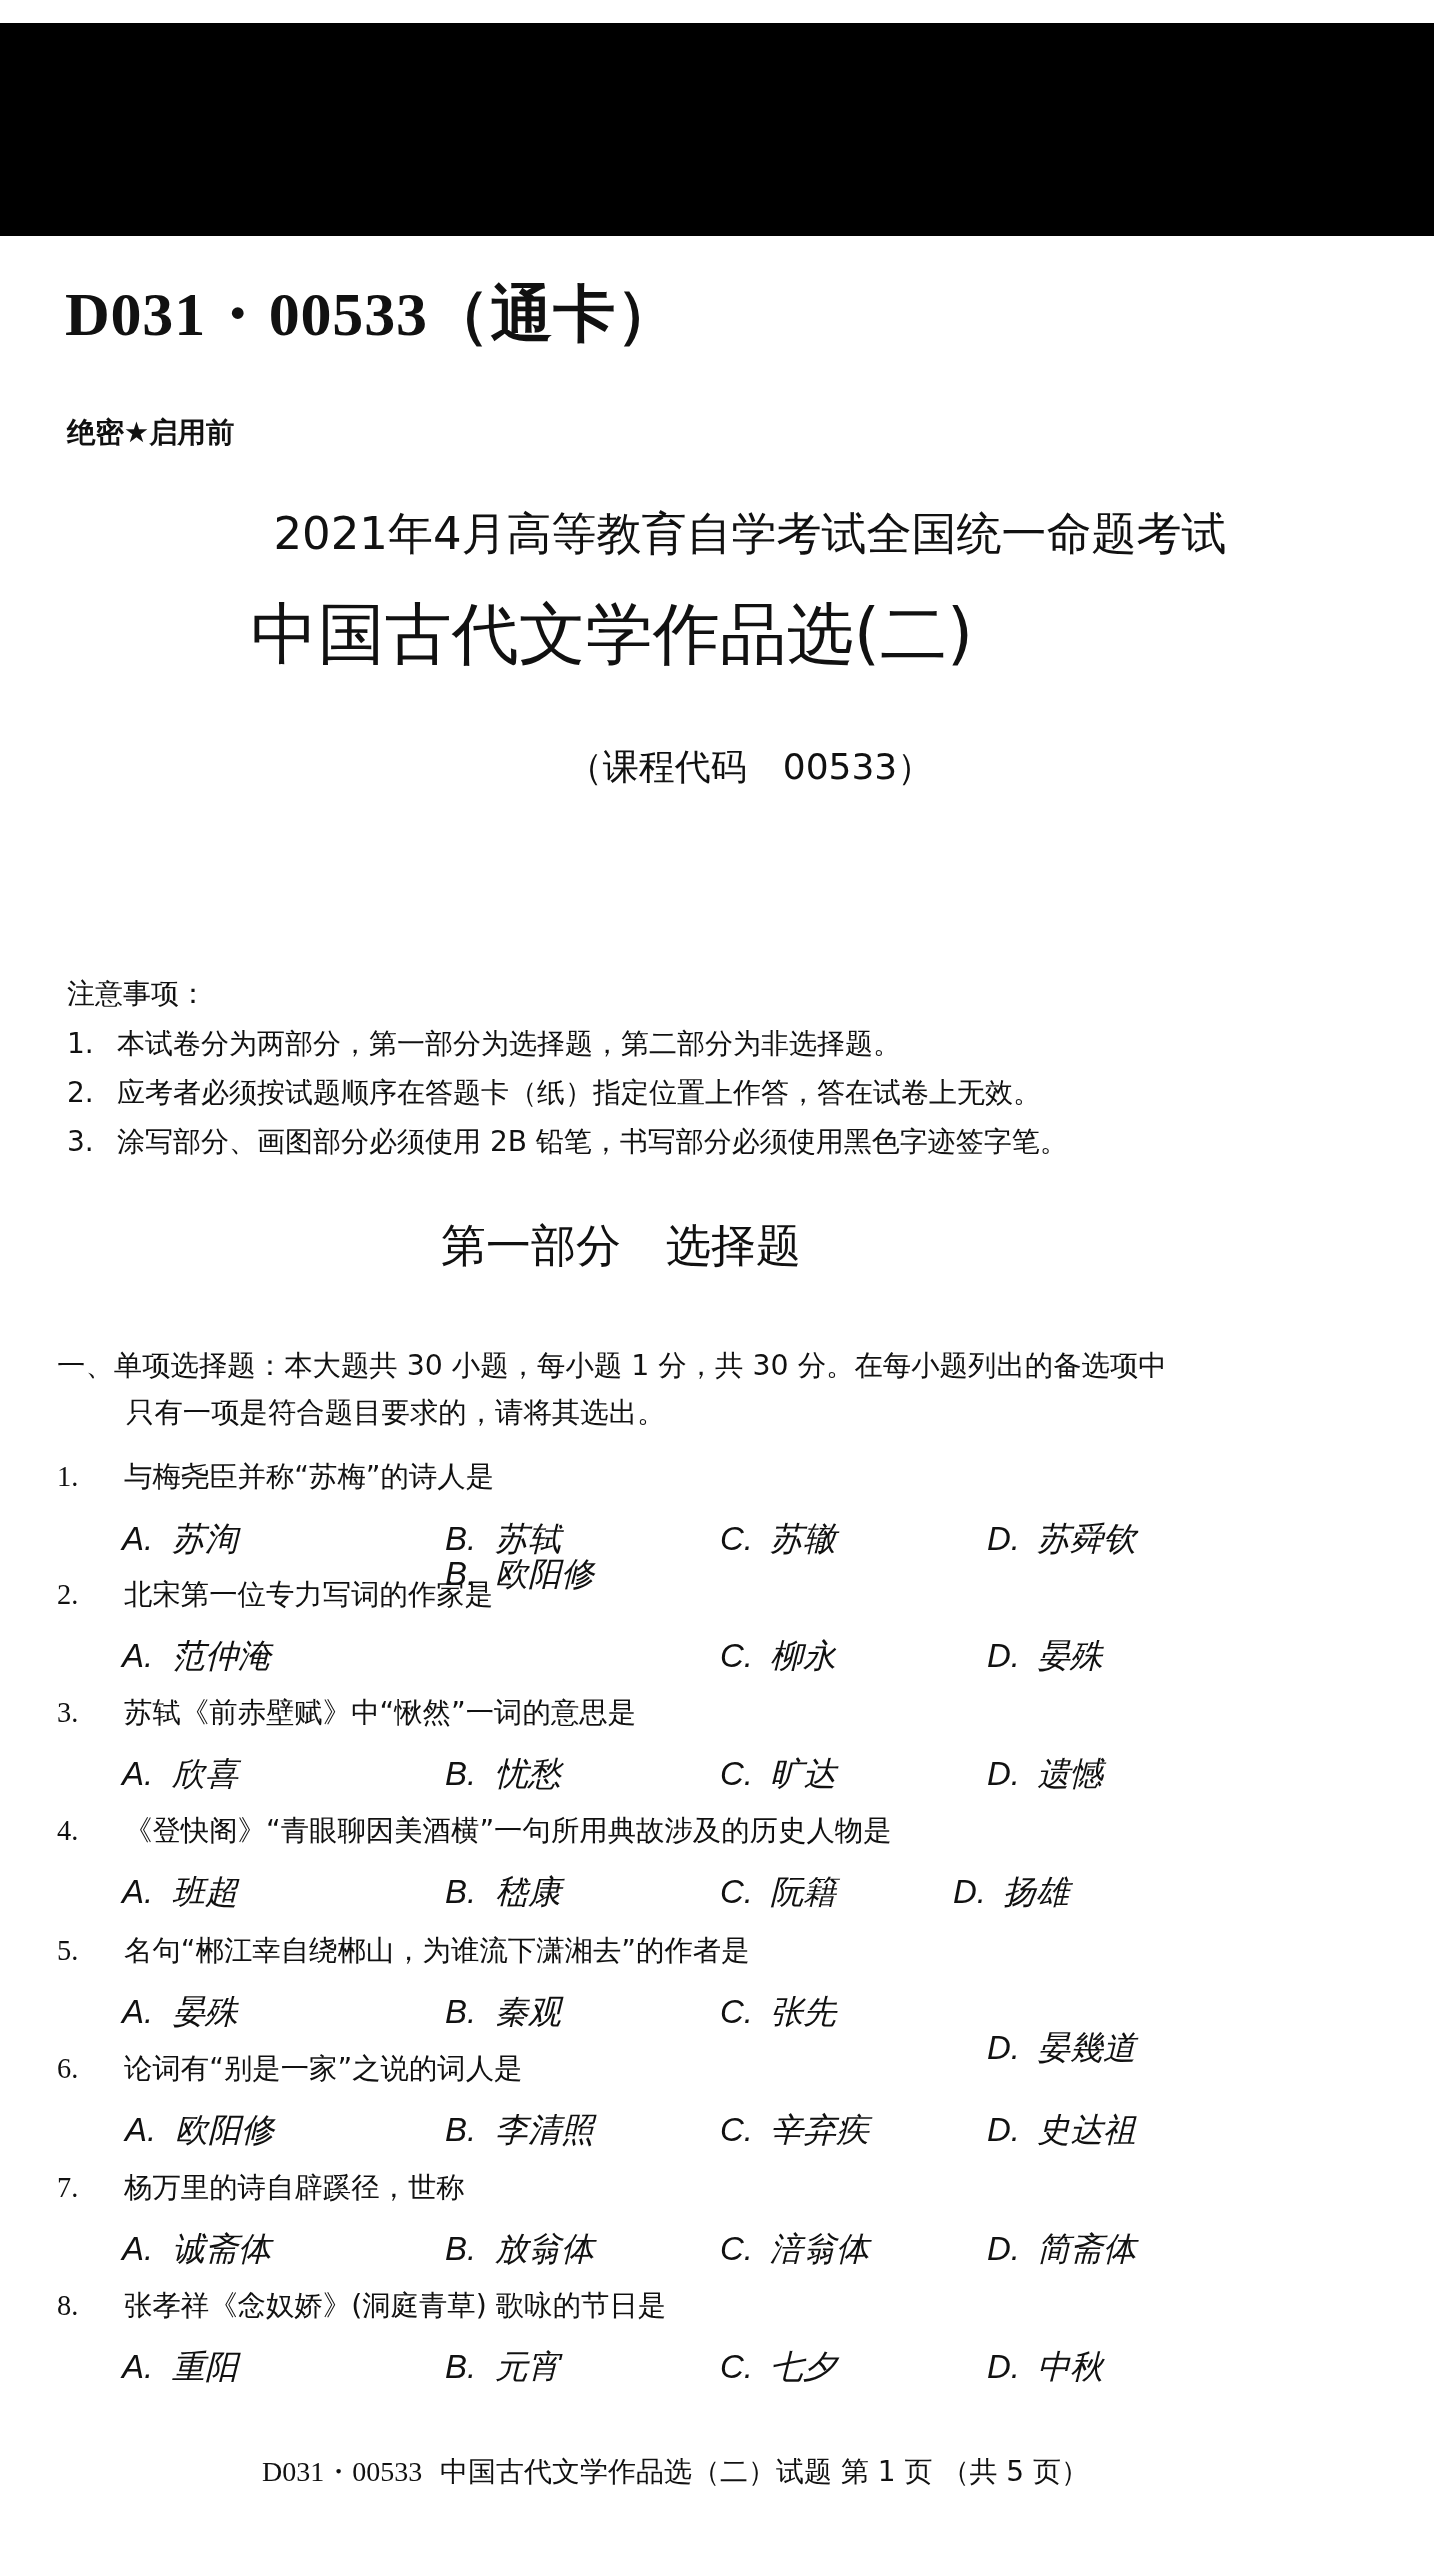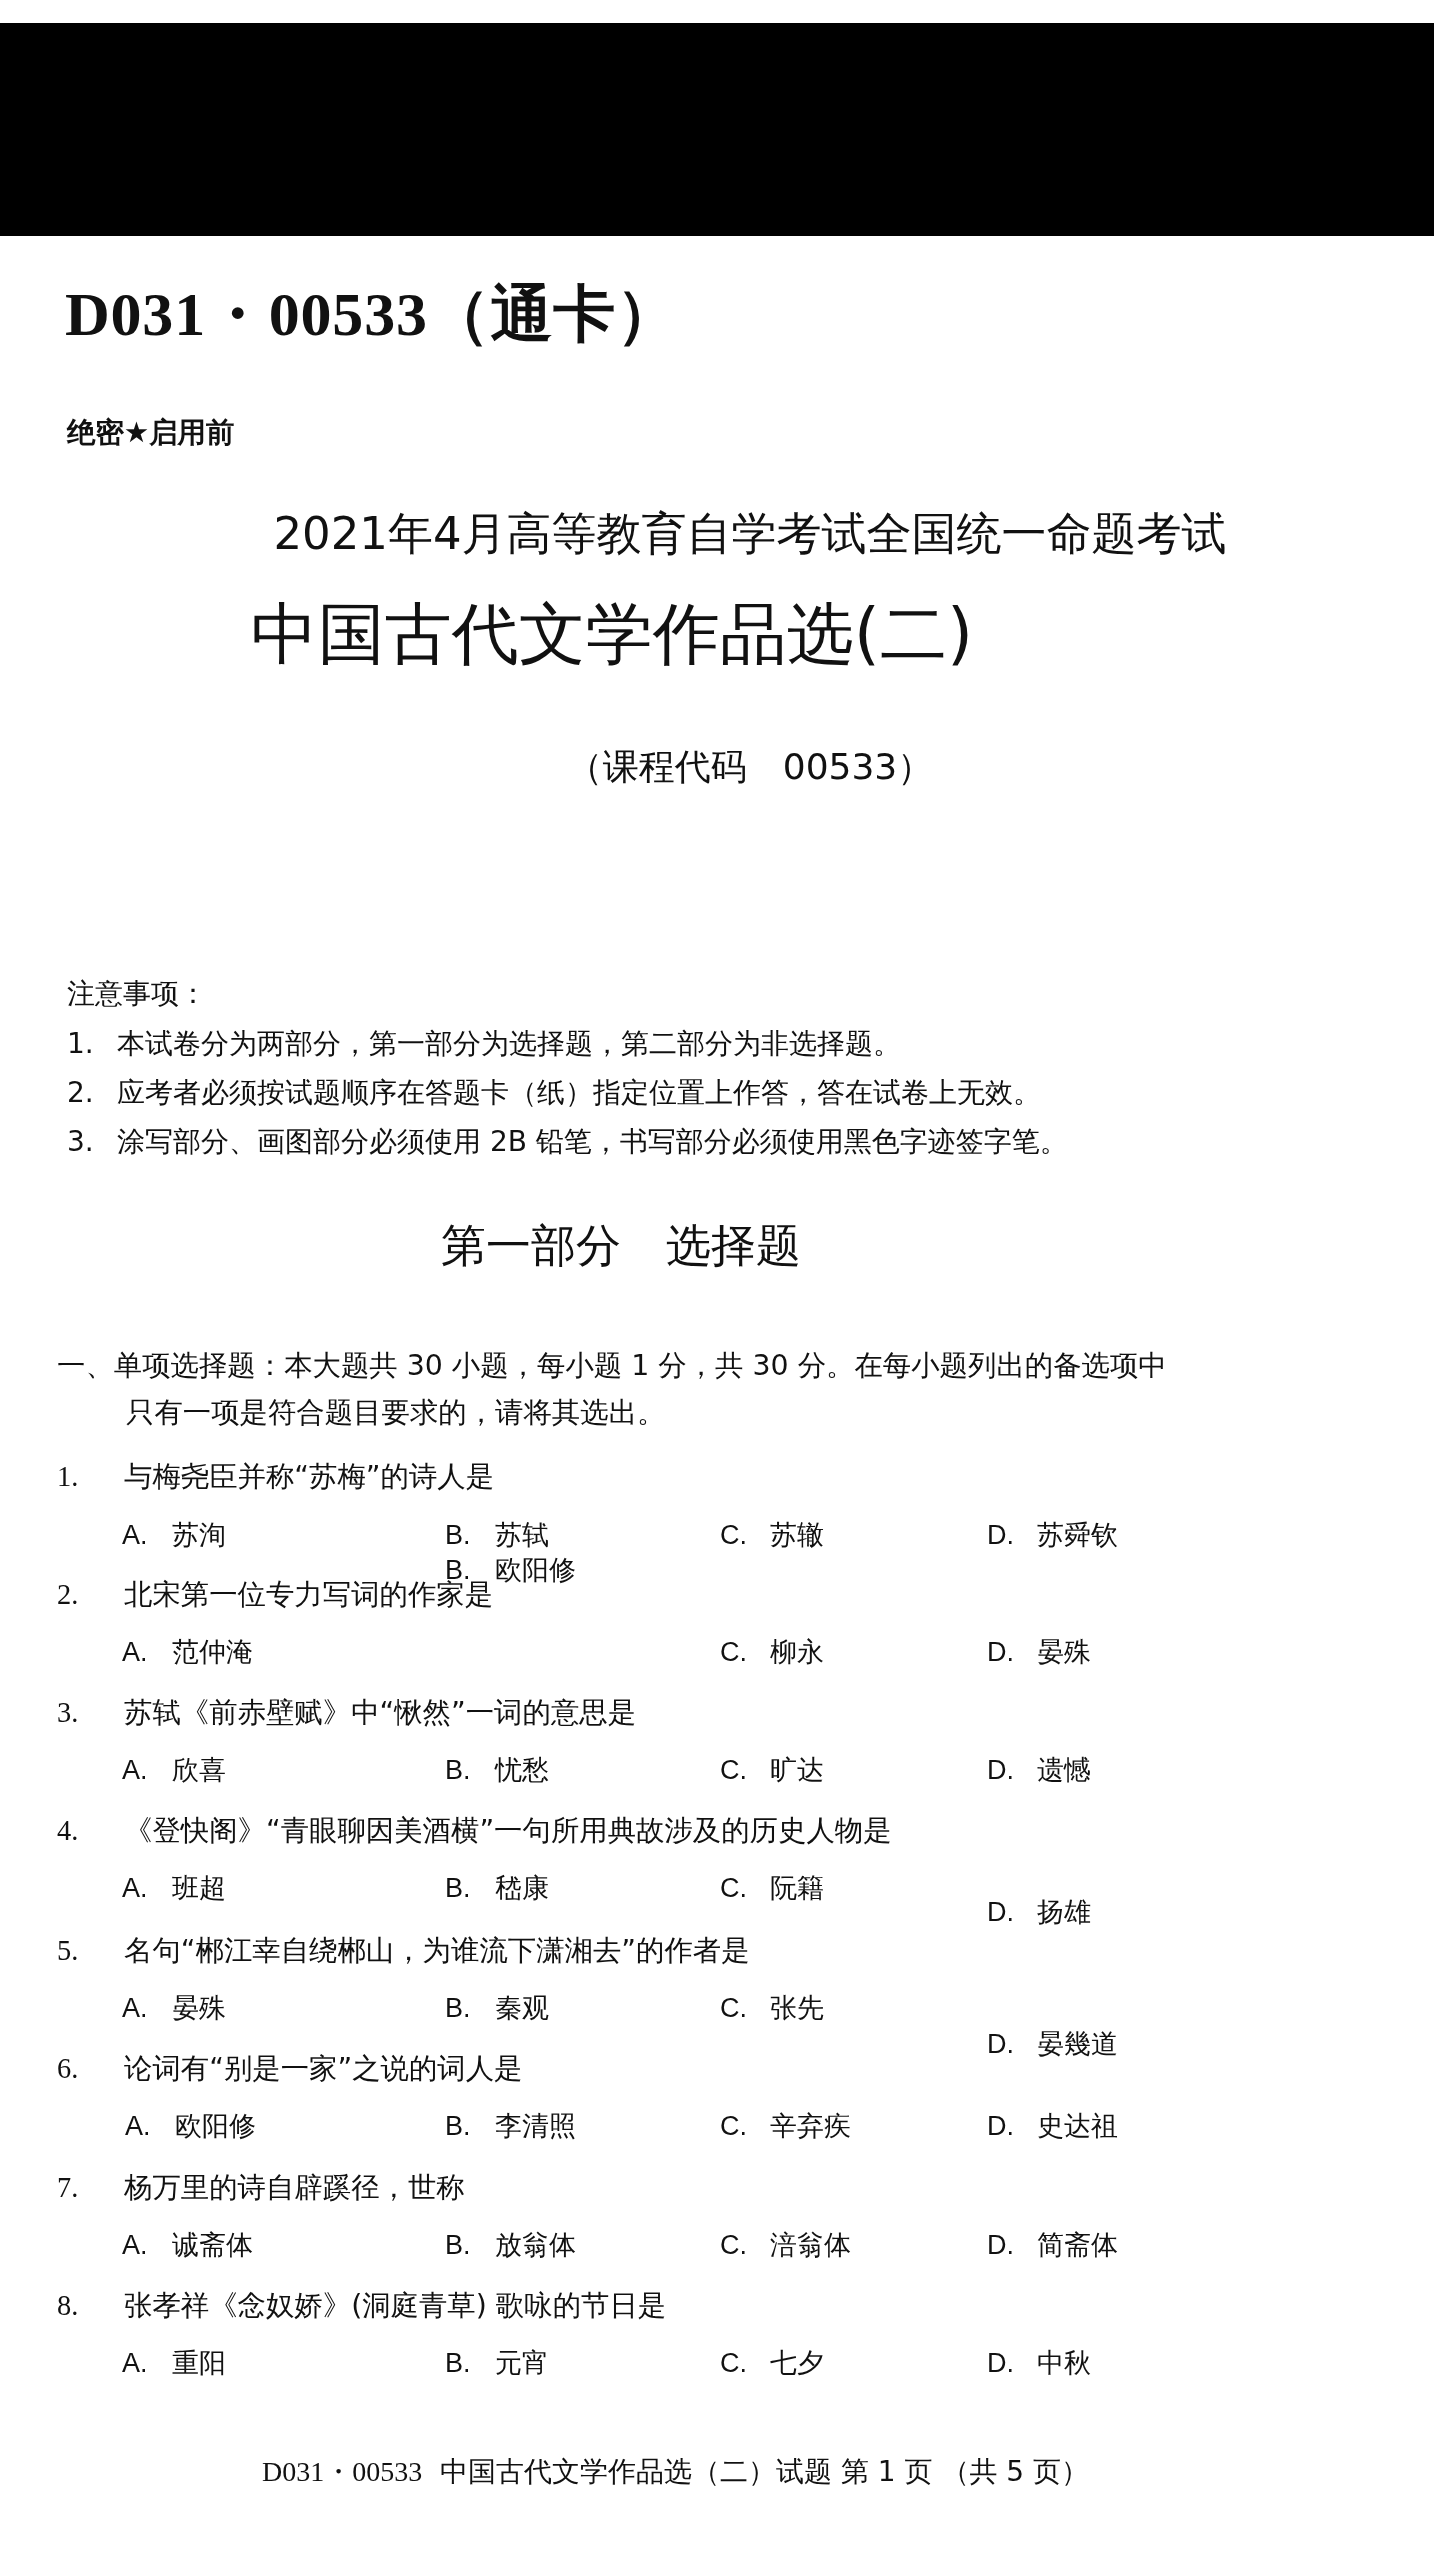--- a/index.html
+++ b/index.html
@@ -40,21 +40,21 @@
     .notice-item .num { display: inline-block; width: 50px; }
     .part-heading {
       left: 0; width: 1177px; text-align: center; top: 1216px;
       font-size: 45px; padding-left: 65px; box-sizing: border-box;
       word-spacing: 28px;
     }
     .section-intro { left: 57px; top: 1347px; font-size: 28.4px; }
     .section-intro-2 { left: 126px; top: 1394px; font-size: 28.4px; }
     .question { left: 57px; font-size: 28.4px; }
     .question .qnum { display: inline-block; width: 67px; font-family: "Liberation Serif", serif; }
-    .option { font-size: 27px; }
+    .option { font-size: 33px; font-style: italic; }
     .option .letter { display: inline-block; width: 50px; font-family: "Liberation Sans", sans-serif; }
     .footer {
       left: 0; width: 1278px; text-align: center; top: 2453px;
       font-size: 28px; padding-left: 73px; box-sizing: border-box;
     }
     .footer .code { font-family: "Liberation Serif", serif; }
   </style>
 </head>
 <body>
 
@@ -94,21 +94,21 @@
     <div class="abs option" style="top: 1634px; left: 987px;"><span class="letter">D.</span><span>晏殊</span></div>
     <div class="abs question" style="top: 1694px;"><span class="qnum">3.</span><span>苏轼《前赤壁赋》中“愀然”一词的意思是</span></div>
     <div class="abs option" style="top: 1752px; left: 122px;"><span class="letter">A.</span><span>欣喜</span></div>
     <div class="abs option" style="top: 1752px; left: 445px;"><span class="letter">B.</span><span>忧愁</span></div>
     <div class="abs option" style="top: 1752px; left: 720px;"><span class="letter">C.</span><span>旷达</span></div>
     <div class="abs option" style="top: 1752px; left: 987px;"><span class="letter">D.</span><span>遗憾</span></div>
     <div class="abs question" style="top: 1812px;"><span class="qnum">4.</span><span>《登快阁》“青眼聊因美酒横”一句所用典故涉及的历史人物是</span></div>
     <div class="abs option" style="top: 1870px; left: 122px;"><span class="letter">A.</span><span>班超</span></div>
     <div class="abs option" style="top: 1870px; left: 445px;"><span class="letter">B.</span><span>嵇康</span></div>
     <div class="abs option" style="top: 1870px; left: 720px;"><span class="letter">C.</span><span>阮籍</span></div>
-    <div class="abs option" style="top: 1870px; left: 987px; margin-top: 24px;"><span class="letter">D.</span><span>扬雄</span></div>
+    <div class="abs option" style="top: 1870px; left: 953px;"><span class="letter">D.</span><span>扬雄</span></div>
     <div class="abs question" style="top: 1932px;"><span class="qnum">5.</span><span>名句“郴江幸自绕郴山，为谁流下潇湘去”的作者是</span></div>
     <div class="abs option" style="top: 1990px; left: 122px;"><span class="letter">A.</span><span>晏殊</span></div>
     <div class="abs option" style="top: 1990px; left: 445px;"><span class="letter">B.</span><span>秦观</span></div>
     <div class="abs option" style="top: 1990px; left: 720px;"><span class="letter">C.</span><span>张先</span></div>
     <div class="abs option" style="top: 1990px; left: 987px; margin-top: 36px;"><span class="letter">D.</span><span>晏幾道</span></div>
     <div class="abs question" style="top: 2050px;"><span class="qnum">6.</span><span>论词有“别是一家”之说的词人是</span></div>
     <div class="abs option" style="top: 2108px; left: 125px;"><span class="letter">A.</span><span>欧阳修</span></div>
     <div class="abs option" style="top: 2108px; left: 445px;"><span class="letter">B.</span><span>李清照</span></div>
     <div class="abs option" style="top: 2108px; left: 720px;"><span class="letter">C.</span><span>辛弃疾</span></div>
     <div class="abs option" style="top: 2108px; left: 987px;"><span class="letter">D.</span><span>史达祖</span></div>

